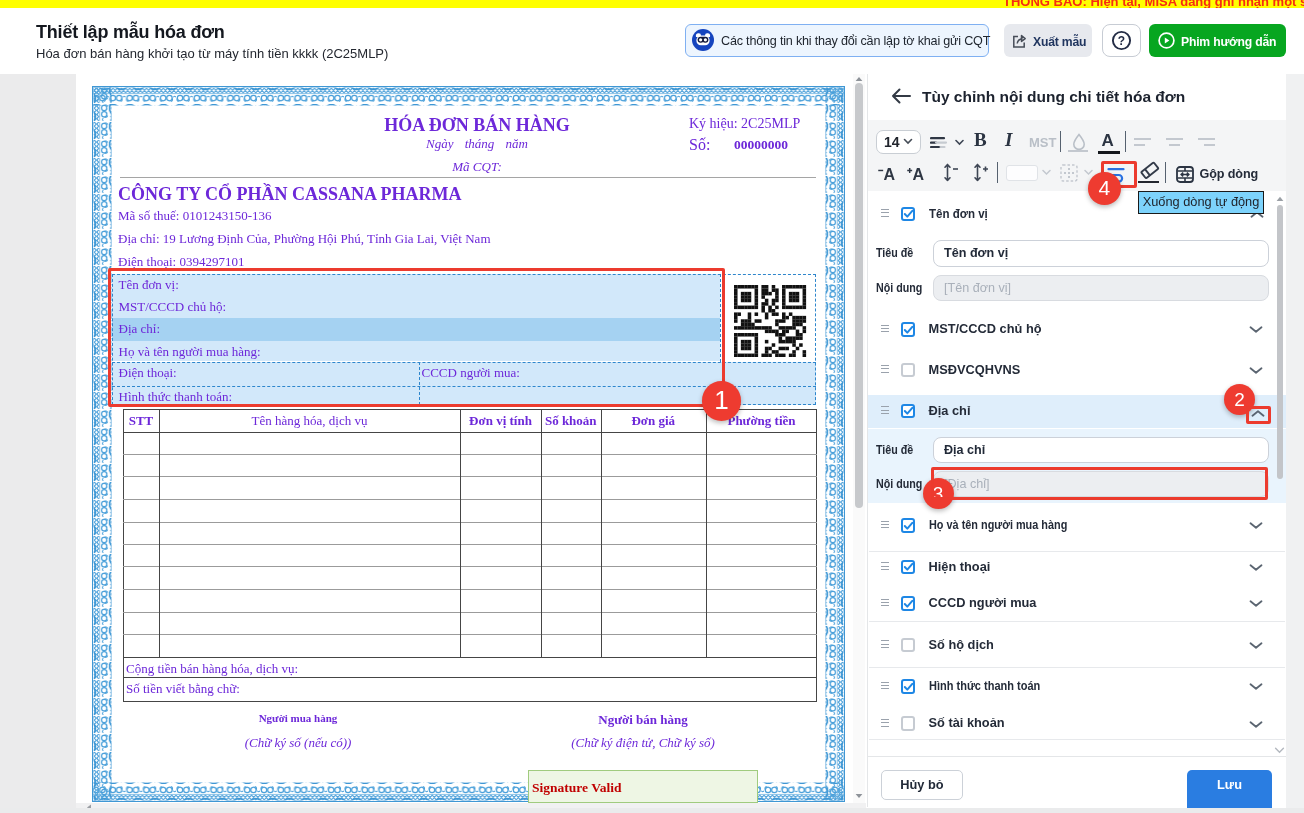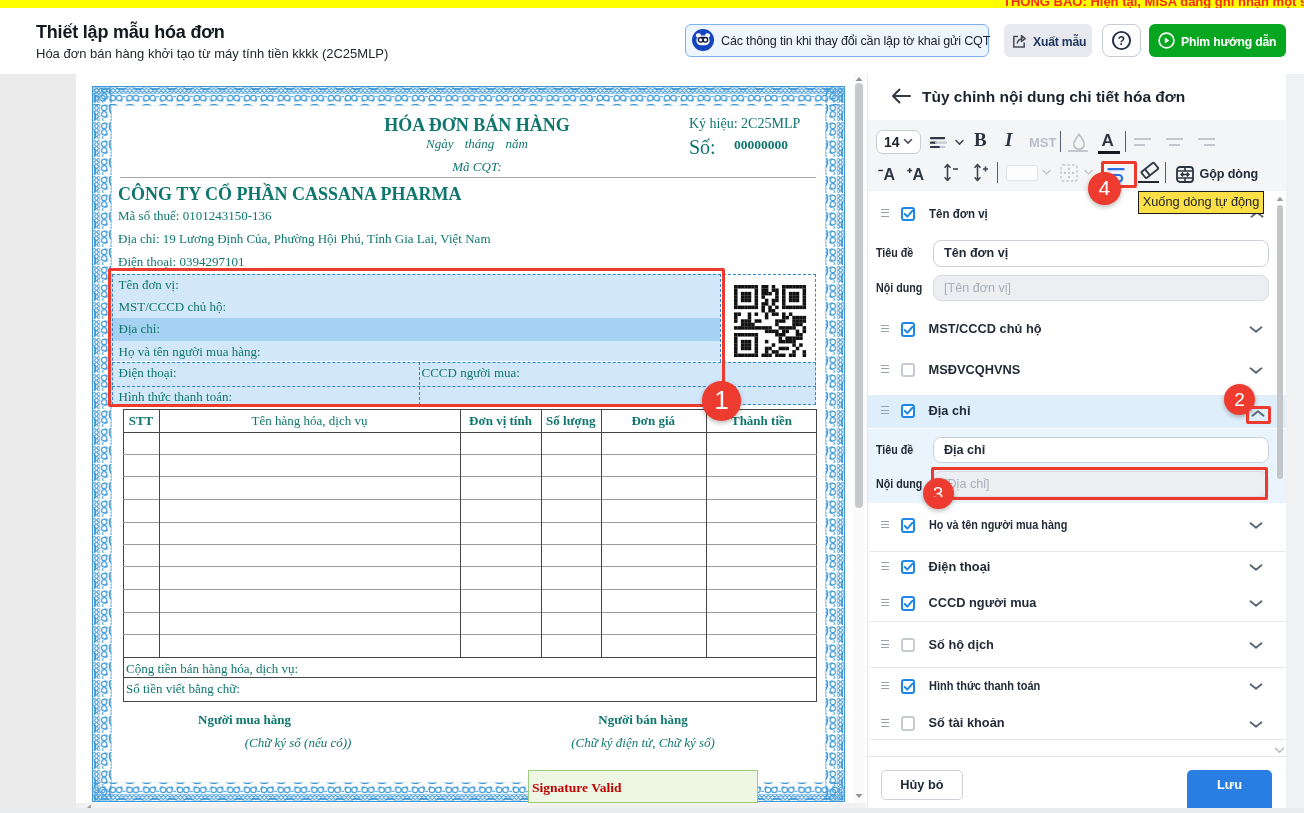--- a/index.html
+++ b/index.html
@@ -1,17 +1,17 @@
 <!DOCTYPE html>
 <html><head><meta charset="utf-8"><style>
 *{margin:0;padding:0;box-sizing:border-box}
 html,body{width:1304px;height:813px;overflow:hidden}
 body{font-family:"Liberation Sans",sans-serif;position:relative;background:#fff}
 .ab{position:absolute}
-.ser{font-family:"Liberation Serif",serif;color:#0f766e}
+.ser{font-family:"Liberation Serif",serif;color:#6d28d9}
 .row-lbl{font-size:12.8px;font-weight:bold;color:#242b38;transform-origin:left center}
 .chk{position:absolute;width:14.5px;height:14.5px;border-radius:3px}
 .chk.on{border:2px solid #1e87e5;background:#fff}
 .chk.off{border:2px solid #c6cbd2;background:#fff}
 .handle div{height:0;border-top:1.6px solid #9aa2ac;width:7.5px;margin-bottom:2.4px}
 .inp{position:absolute;left:933px;width:336px;height:26.5px;border-radius:8px;font-size:12.6px;line-height:24px;padding-left:10px}
 .inp.en{background:#fff;border:1px solid #ccd1d9;color:#222a38;font-weight:bold}
 .inp.dis{background:#eceef1;border:1px solid #d8dbe0;color:#a9b0ba}
 .flbl{position:absolute;left:876px;font-size:12.6px;font-weight:bold;color:#242b38;transform:scaleX(.85);transform-origin:left center}
 .redrect{position:absolute;border:3.5px solid #ec3b2e;border-radius:2px}
@@ -83,21 +83,21 @@
 </defs>
 <rect x="0.5" y="0.5" width="752" height="715" fill="none" stroke="#3f97d4" stroke-width="1.1"></rect>
 <rect x="1.5" y="1.5" width="750" height="18" fill="url(#pt)"></rect>
 <rect x="1.5" y="696.5" width="750" height="18" fill="url(#pb)"></rect>
 <rect x="1.5" y="1.5" width="18" height="713" fill="url(#pl)"></rect>
 <rect x="733.5" y="1.5" width="18" height="713" fill="url(#pr)"></rect>
 </svg>
 <div class="ab ser" style="left:277px;top:114.5px;width:400px;text-align:center;font-size:18px;font-weight:bold">HÓA ĐƠN BÁN HÀNG</div>
 <div class="ab ser" style="left:689px;top:115.5px;font-size:14px">Ký hiệu: 2C25MLP</div>
 <div class="ab ser" style="left:277px;top:136px;width:400px;text-align:center;font-size:13px;font-style:italic;word-spacing:8px">Ngày tháng năm</div>
-<div class="ab ser" style="left:689px;top:136px;font-size:20px">Số:</div>
+<div class="ab ser" style="left:689px;top:136px;font-size:16px">Số:</div>
 <div class="ab ser" style="left:734px;top:136.5px;font-size:13.5px;font-weight:bold">00000000</div>
 <div class="ab ser" style="left:277px;top:159px;width:400px;text-align:center;font-size:13px;font-style:italic">Mã CQT:</div>
 <div class="ab" style="left:120px;top:177px;width:696px;height:0;border-top:1px solid #a5a5a5"></div>
 <div class="ab ser" style="left:118px;top:184px;font-size:18px;font-weight:bold">CÔNG TY CỔ PHẦN CASSANA PHARMA</div>
 <div class="ab ser" style="left:118px;top:207.5px;font-size:13px">Mã số thuế: 0101243150-136</div>
 <div class="ab ser" style="left:118px;top:230.5px;font-size:13px">Địa chỉ: 19 Lương Định Của, Phường Hội Phú, Tỉnh Gia Lai, Việt Nam</div>
 <div class="ab ser" style="left:118px;top:253.5px;font-size:13px">Điện thoại: 0394297101</div>
 <div class="ab" style="left:112px;top:273.5px;width:607.5px;height:44.89999999999998px;background:#d2e8fa"></div>
 <div class="ab" style="left:112px;top:318.4px;width:607.5px;height:22.400000000000034px;background:#a5d2f2"></div>
 <div class="ab" style="left:112px;top:340.8px;width:607.5px;height:20.69999999999999px;background:#d2e8fa"></div>
@@ -360,26 +360,26 @@
 <div class="ab" style="left:123px;top:656.5px;width:694px;height:0;border-top:1.4px solid #454545"></div>
 <div class="ab" style="left:123px;top:676.6px;width:694px;height:0;border-top:1.4px solid #454545"></div>
 <div class="ab" style="left:159px;top:408.5px;width:0;height:248.0px;border-left:1.4px solid #454545"></div>
 <div class="ab" style="left:460px;top:408.5px;width:0;height:248.0px;border-left:1.4px solid #454545"></div>
 <div class="ab" style="left:541px;top:408.5px;width:0;height:248.0px;border-left:1.4px solid #454545"></div>
 <div class="ab" style="left:600.5px;top:408.5px;width:0;height:248.0px;border-left:1.4px solid #454545"></div>
 <div class="ab" style="left:706px;top:408.5px;width:0;height:248.0px;border-left:1.4px solid #454545"></div>
 <div class="ab ser" style="left:123px;top:412.7px;width:36px;text-align:center;font-size:13px;font-weight:bold">STT</div>
 <div class="ab ser" style="left:159px;top:412.7px;width:301px;text-align:center;font-size:13px;font-weight:normal">Tên hàng hóa, dịch vụ</div>
 <div class="ab ser" style="left:460px;top:412.7px;width:81px;text-align:center;font-size:13px;font-weight:bold">Đơn vị tính</div>
-<div class="ab ser" style="left:541px;top:412.7px;width:59.5px;text-align:center;font-size:13px;font-weight:bold">Số lượng</div>
+<div class="ab ser" style="left:541px;top:412.7px;width:59.5px;text-align:center;font-size:13px;font-weight:bold">Số khoản</div>
 <div class="ab ser" style="left:600.5px;top:412.7px;width:105.5px;text-align:center;font-size:13px;font-weight:bold">Đơn giá</div>
-<div class="ab ser" style="left:706px;top:412.7px;width:111px;text-align:center;font-size:13px;font-weight:bold">Thành tiền</div>
+<div class="ab ser" style="left:706px;top:412.7px;width:111px;text-align:center;font-size:13px;font-weight:bold">Phường tiền</div>
 <div class="ab ser" style="left:126px;top:660.5px;font-size:13px">Cộng tiền bán hàng hóa, dịch vụ:</div>
 <div class="ab ser" style="left:126px;top:680.6px;font-size:13px">Số tiền viết bằng chữ:</div>
-<div class="ab ser" style="left:198px;top:712px;width:200px;font-size:13px;font-weight:bold">Người mua hàng</div>
+<div class="ab ser" style="left:198px;top:712px;width:200px;text-align:center;font-size:11px;font-weight:bold">Người mua hàng</div>
 <div class="ab ser" style="left:198px;top:735px;width:200px;text-align:center;font-size:13px;font-style:italic">(Chữ ký số (nếu có))</div>
 <div class="ab ser" style="left:543px;top:712px;width:200px;text-align:center;font-size:13px;font-weight:bold">Người bán hàng</div>
 <div class="ab ser" style="left:543px;top:735px;width:200px;text-align:center;font-size:13px;font-style:italic">(Chữ ký điện tử, Chữ ký số)</div>
 <div class="ab" style="left:528px;top:769.5px;width:230px;height:33px;background:#eef6e4;border:1px solid #a0cb7e"></div>
 <div class="ab ser" style="left:532px;top:780px;font-size:13.5px;font-weight:bold;color:#c00000">Signature Valid</div>
 <div class="ab" style="left:853px;top:74px;width:12px;height:729px;background:#fafafa"></div>
 <svg class="ab" style="left:855px;top:76px" width="8" height="6">
     <path d="M4 1 L7.4 5 H0.6 Z" fill="#8e9399"></path>
   </svg>
 <div class="ab" style="left:854.5px;top:83px;width:8px;height:425px;background:#c7c9cc;border-radius:4px"></div>
@@ -554,21 +554,21 @@
 <div class="divl" style="top:550.5px"></div>
 <div class="ab handle" style="left:881px;top:562.4px">
     <div></div>
     <div></div>
     <div></div>
   </div>
 <div class="chk on" style="left:900.5px;top:559.9px"></div>
 <svg class="ab" style="left:902.5px;top:562.4px" width="11" height="10" viewBox="0 0 11 10">
     <path d="M1.8 5 L4.3 7.6 L9.3 1.8" stroke="#1e87e5" stroke-width="2" fill="none" stroke-linecap="round" stroke-linejoin="round"></path>
   </svg>
-<div class="ab row-lbl" style="left:928.5px;top:558.9px;">Điện thoại</div>
+<div class="ab row-lbl" style="left:928.5px;top:558.9px;">Hiện thoại</div>
 <svg class="ab" style="left:1249px;top:564.1999999999999px" width="14" height="7" viewBox="0 0 14 6.5">
     <path d="M1.5 1 L7 5.5 L12.5 1" stroke="#5b6571" stroke-width="1.8" fill="none" stroke-linecap="round" stroke-linejoin="round"></path>
   </svg>
 <div class="ab handle" style="left:881px;top:598.5px">
     <div></div>
     <div></div>
     <div></div>
   </div>
 <div class="chk on" style="left:900.5px;top:596.0px"></div>
 <svg class="ab" style="left:902.5px;top:598.5px" width="11" height="10" viewBox="0 0 11 10">
@@ -619,17 +619,17 @@
   </svg>
 <svg class="ab" style="left:1276px;top:196px" width="8" height="6">
     <path d="M4 .8 L7.4 5 H0.6 Z" fill="#9ba0a6"></path>
   </svg>
 <div class="ab" style="left:1277px;top:204.5px;width:6px;height:274px;background:#c3c5c9;border-radius:3px"></div>
 <div class="ab" style="left:868px;top:756px;width:418px;height:51px;background:#fff;border-top:1px solid #e4e6e8"></div>
 <div class="ab" style="left:881px;top:769.5px;width:82px;height:30px;background:#fff;border:1px solid #ccd1d8;border-radius:5px;text-align:center;line-height:28px;font-size:12.8px;font-weight:bold;color:#222a38">Hủy bỏ</div>
 <div class="ab" style="left:1187px;top:769.5px;width:85px;height:48px;background:#2a7de1;border-radius:5px;text-align:center;line-height:30px;font-size:12.8px;font-weight:bold;color:#fff">Lưu</div>
 <div class="redrect" style="left:1101px;top:161px;width:36px;height:26.5px"></div>
 <div class="redcirc" style="left:1088px;top:172.4px;width:32.6px;height:32.6px;font-size:21px;line-height:32.6px">4</div>
-<div class="ab" style="left:1138px;top:190.5px;width:126px;height:23px;background:#fde047;border:1.5px solid #1a1a1a;text-align:center;line-height:19px;font-size:12.8px;color:#20242c">Xuống dòng tự động</div>
+<div class="ab" style="left:1138px;top:190.5px;width:126px;height:23px;background:#7dd3fc;border:1.5px solid #1a1a1a;text-align:center;line-height:19px;font-size:12.8px;color:#20242c">Xuống dòng tự động</div>
 <div class="redcirc" style="left:1224px;top:383.5px;width:31px;height:31px;font-size:19px;line-height:31px">2</div>
 <div class="redrect" style="left:1246px;top:405.5px;width:25px;height:18.5px"></div>
 <div class="redcirc" style="left:922.5px;top:477.5px;width:31px;height:31px;font-size:19px;line-height:31px">3</div>
 <div class="redrect" style="left:931px;top:466.5px;width:336.5px;height:33.5px"></div>
 <div class="ab" style="left:0;top:807.5px;width:1304px;height:5.5px;background:#eaebec"></div>
 </body></html>

